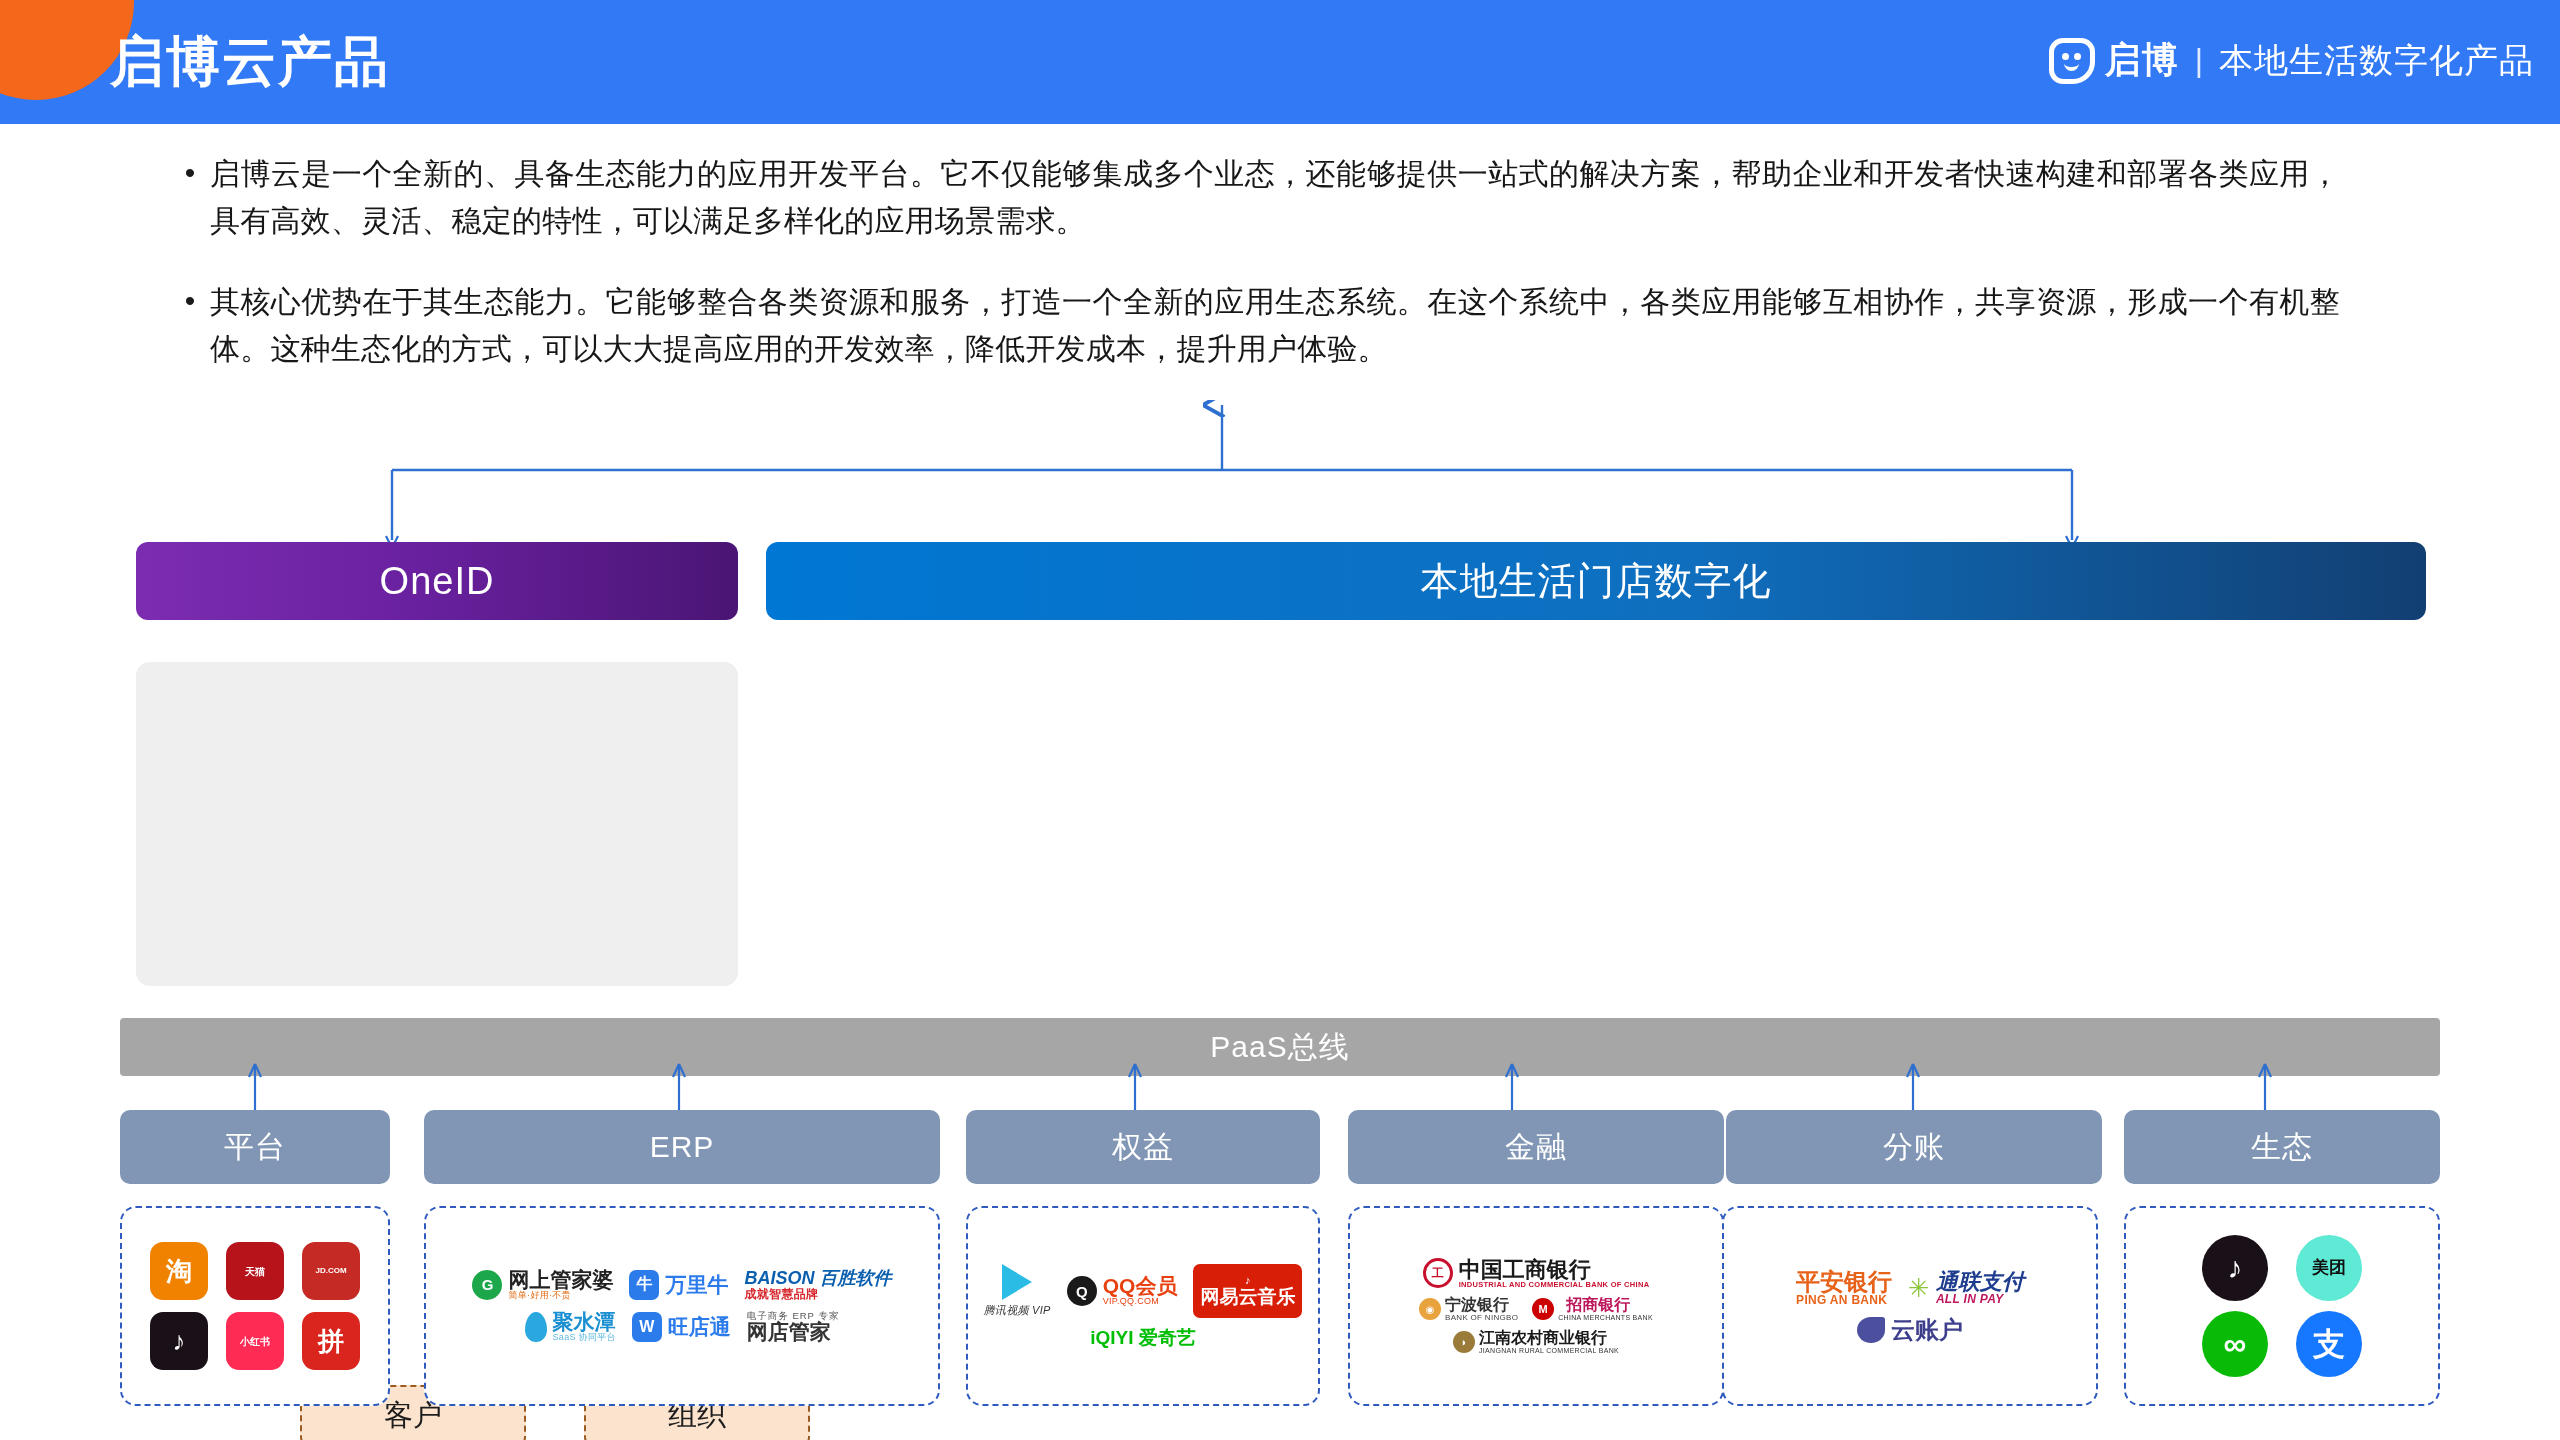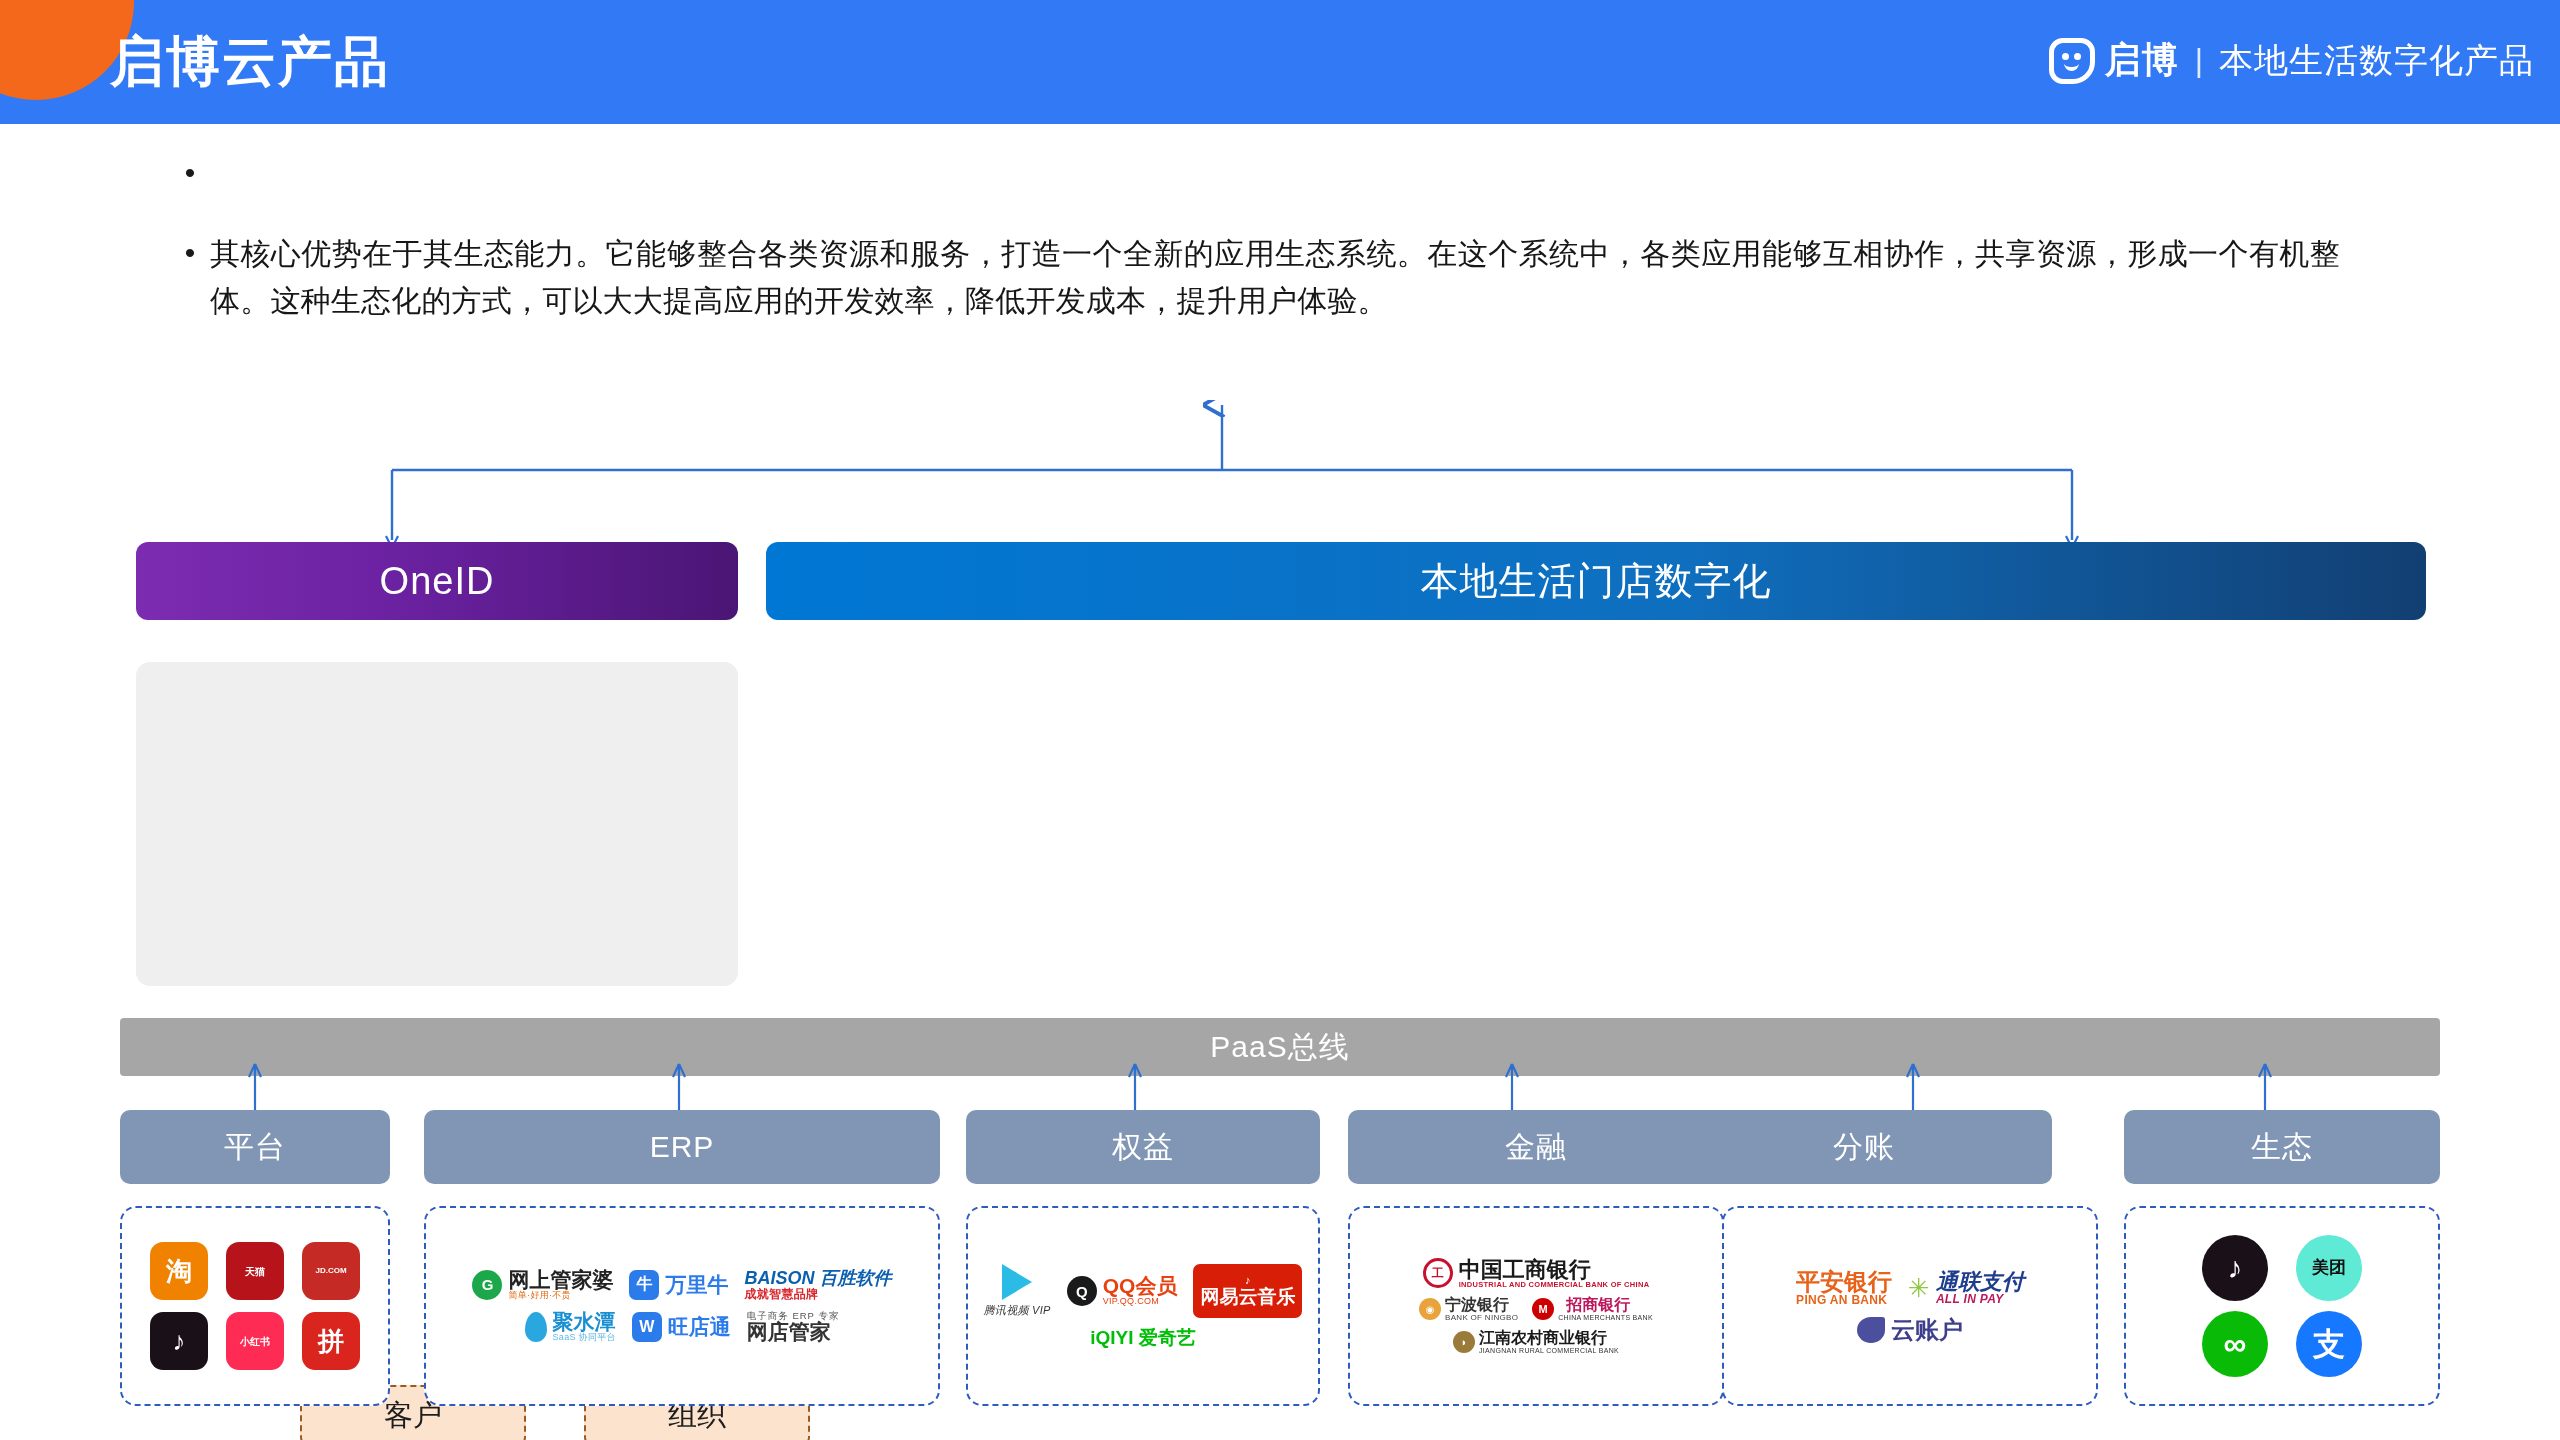--- a/index.html
+++ b/index.html
@@ -171,20 +171,21 @@
       </div>
       <div class="qb-name">启博</div>
       <div class="hdr-div">|</div>
       <div class="hdr-sub">本地生活数字化产品</div>
     </div>
   </div>
 
   <div class="bullets">
     <div class="bullet-row">
       <div class="bullet-dot">•</div>
+      <div class="bullet-text">启博云是一个全新的、具备生态能力的应用开发平台。它不仅能够集成多个业态，还能够提供一站式的解决方案，帮助企业和开发者快速构建和部署各类应用，具有高效、灵活、稳定的特性，可以满足多样化的应用场景需求。</div>
     </div>
     <div class="bullet-row">
       <div class="bullet-dot">•</div>
       <div class="bullet-text">其核心优势在于其生态能力。它能够整合各类资源和服务，打造一个全新的应用生态系统。在这个系统中，各类应用能够互相协作，共享资源，形成一个有机整体。这种生态化的方式，可以大大提高应用的开发效率，降低开发成本，提升用户体验。</div>
     </div>
   </div>
 
   <svg class="conn" viewBox="0 0 2560 160">
     <defs>
       <marker id="ah" markerWidth="10" markerHeight="10" refX="5" refY="8" orient="auto">
@@ -234,21 +235,21 @@
         <path d="M1913,4 L1907,17 M1913,4 L1919,17"></path>
       <path d="M2265,55 L2265,4"></path>
         <path d="M2265,4 L2259,17 M2265,4 L2271,17"></path>
     </g>
   </svg>
 
   <div class="cat" style="left:120px;  width:270px;">平台</div>
   <div class="cat" style="left:966px;  width:354px;">权益</div>
   <div class="cat" style="left:424px;  width:516px;">ERP</div>
   <div class="cat" style="left:1348px; width:376px;">金融</div>
-  <div class="cat" style="left:1676px; width:376px;">分账</div>
+  <div class="cat" style="left:1726px; width:376px;">分账</div>
   <div class="cat" style="left:2124px; width:316px;">生态</div>
 
   <div class="logobox" style="left:120px; width:270px;">
     <div class="logogrid" style="width:240px;">
       <div class="appic" style="background:#F08200;">
           <span>淘</span>
         </div>
       <div class="appic" style="background:#B6131B;">
           <span class="appic-lbl">天猫</span>
         </div>

